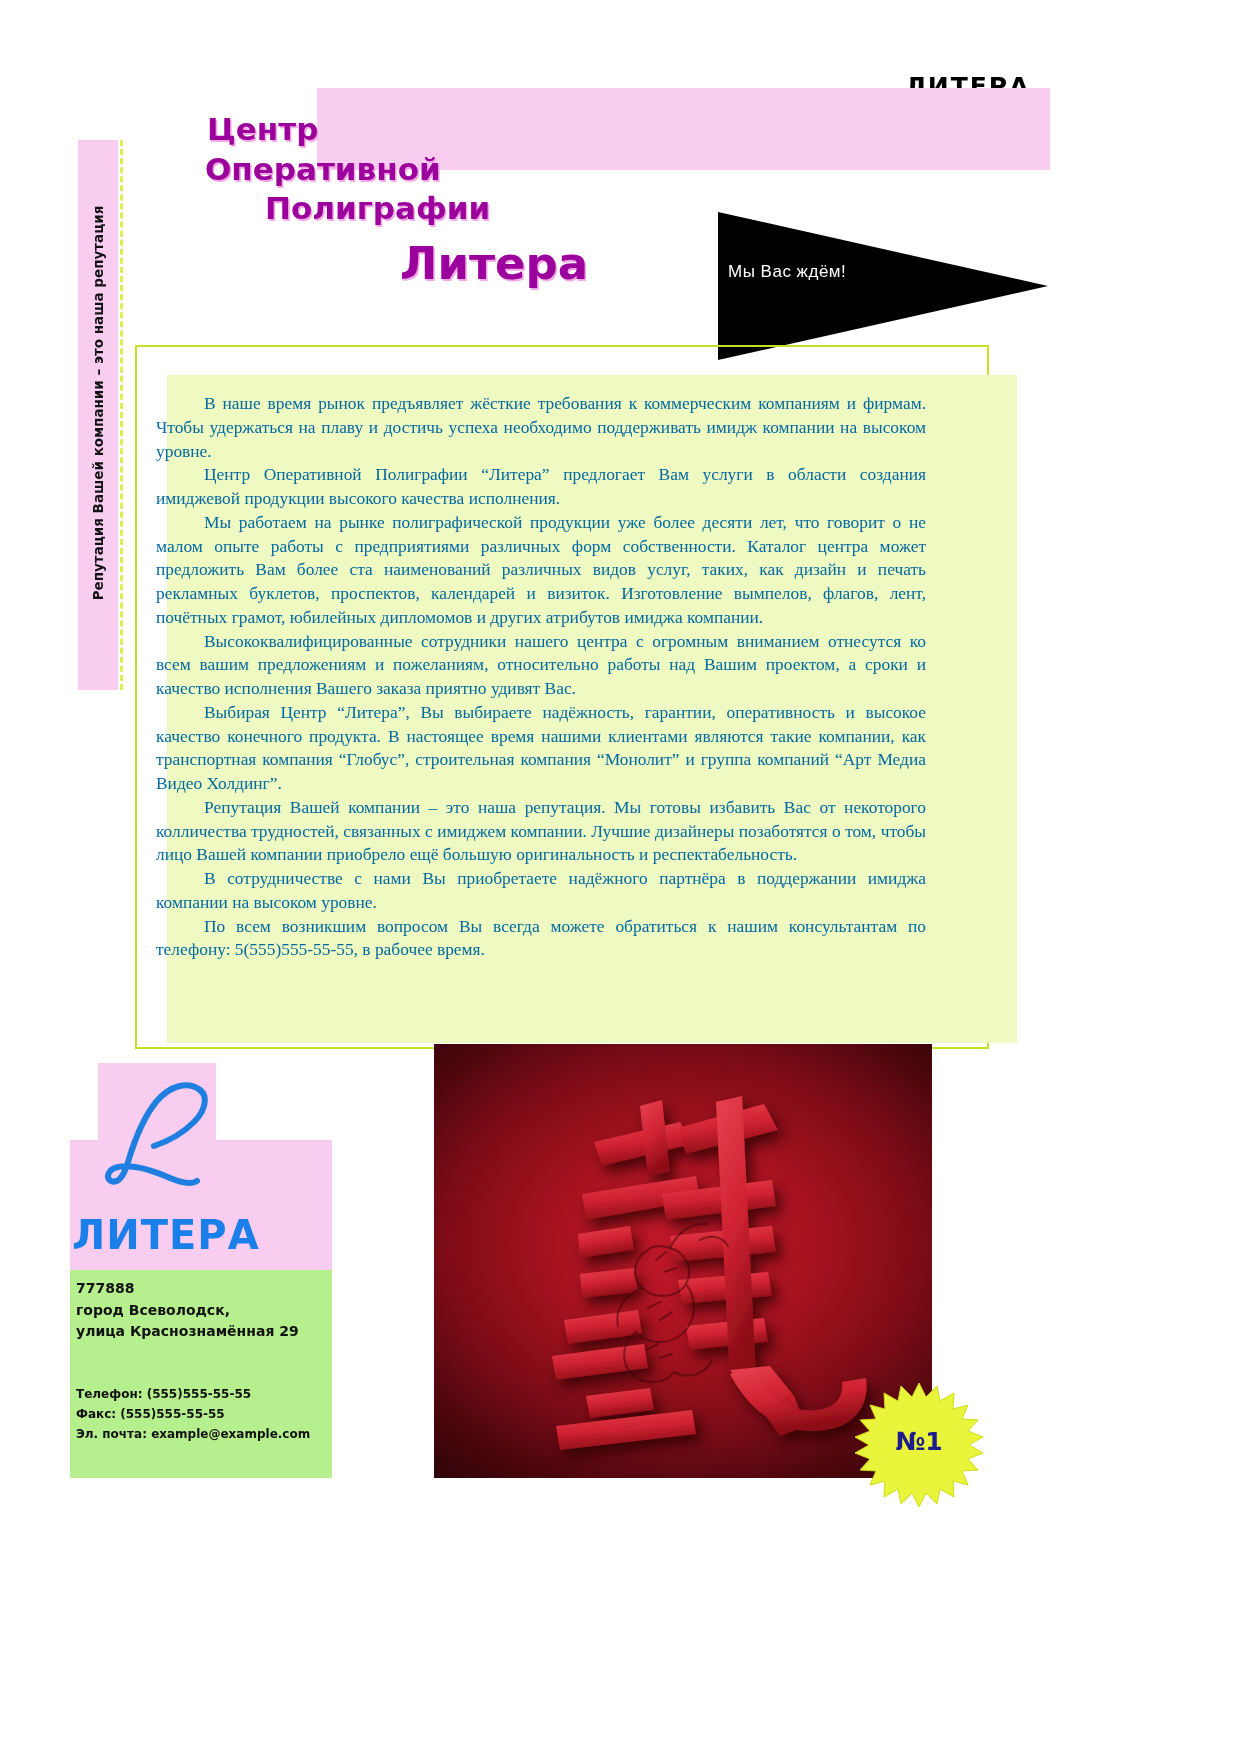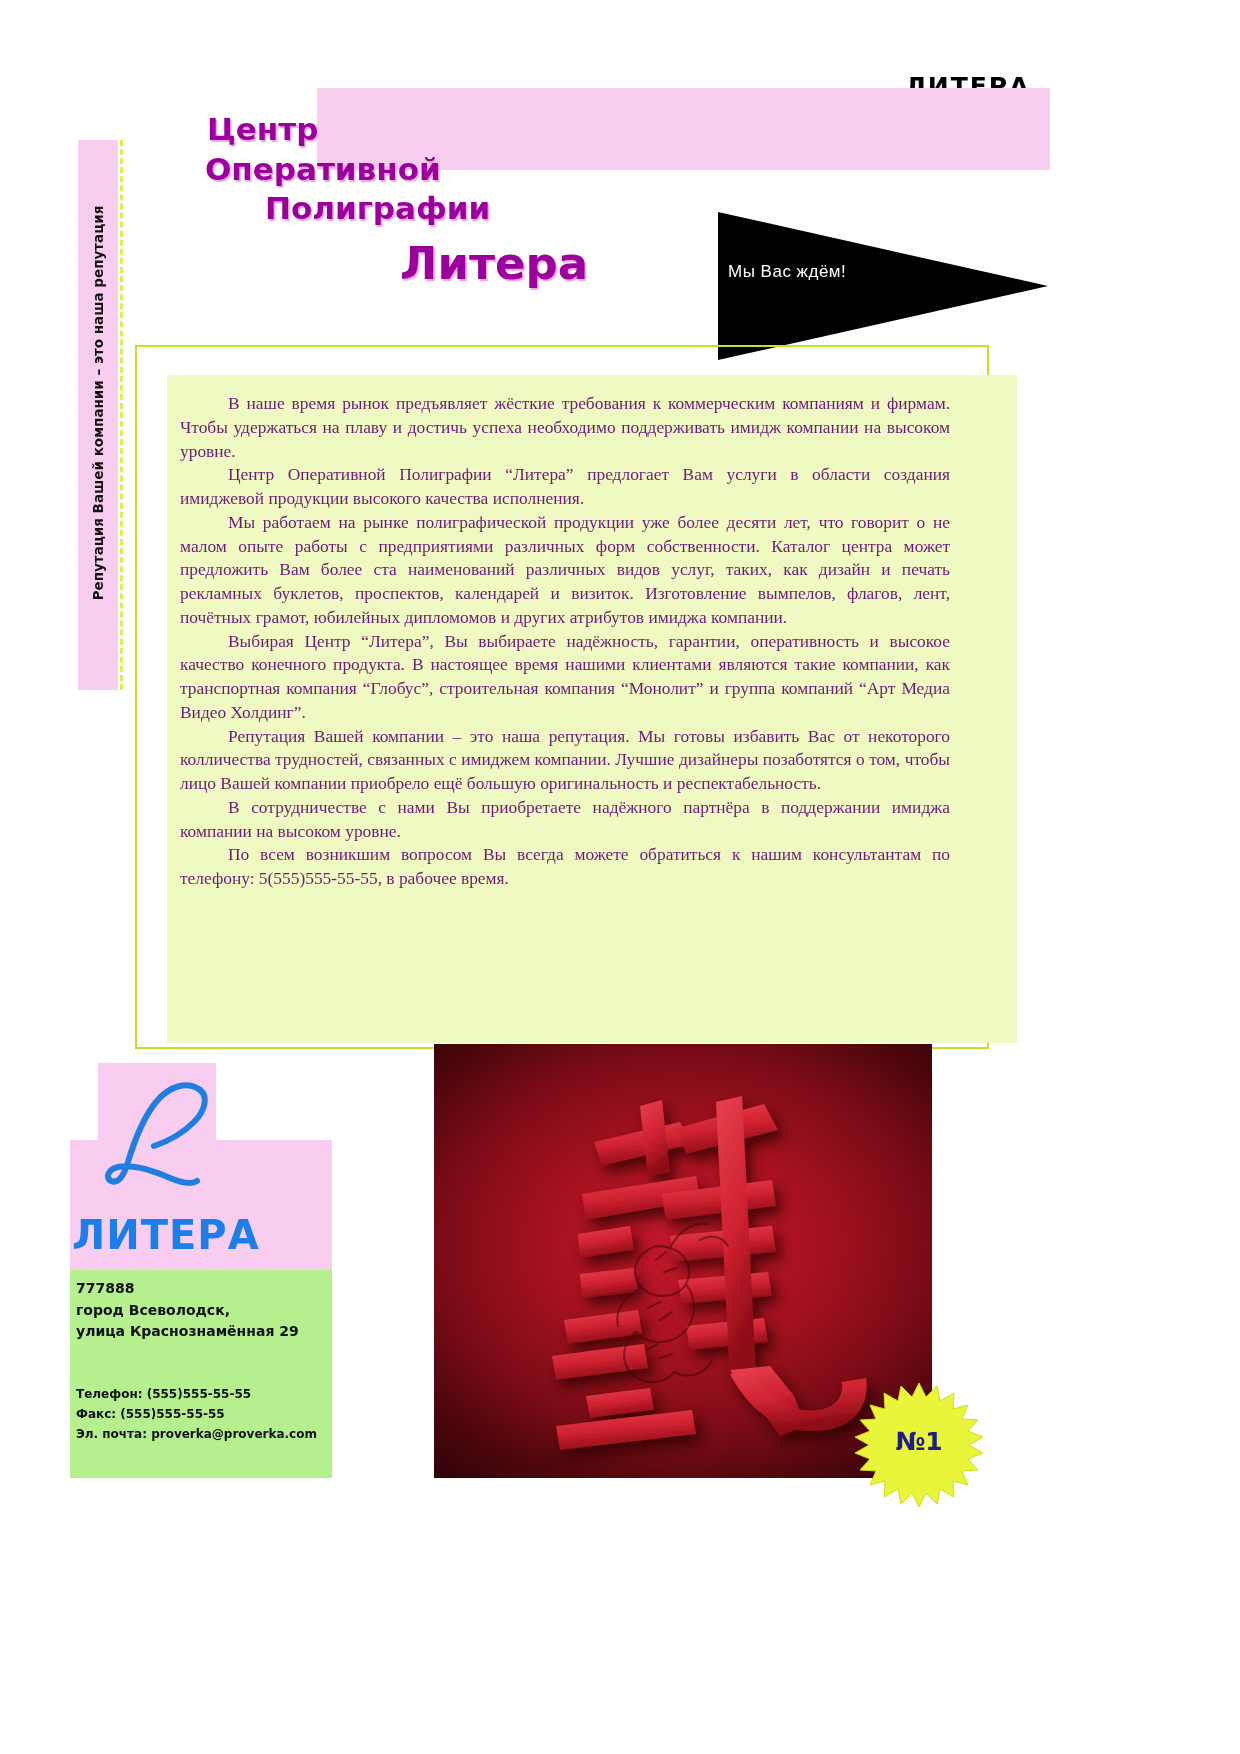--- a/index.html
+++ b/index.html
@@ -65,23 +65,23 @@
   
   .body-outline{
     position:absolute;left:135px;top:345px;width:850px;height:700px;
     border:2px solid #c6e025;background:transparent;
   }
   .body-fill{
     position:absolute;left:167px;top:375px;width:850px;height:668px;
     background:#eefac2;
   }
   .body-text{
-    position:absolute;left:180px;top:392px;width:770px;
+    position:absolute;left:156px;top:392px;width:770px;
     font-family:"Liberation Serif", serif;
-    font-size:17.4px;line-height:1.365;color:#701a75;
+    font-size:17.4px;line-height:1.365;color:#0369a1;
     text-align:justify;
   }
   .body-text p{margin:0;text-indent:48px;}
 
   
   .card-pink-top{
     position:absolute;left:98px;top:1063px;width:118px;height:100px;
     background:#f9cdef;
   }
   .card-pink{
@@ -158,20 +158,21 @@
     </svg>
     <div class="arrow-text">Мы Вас ждём!</div>
   </div>
 
   <div class="body-outline"></div>
   <div class="body-fill"></div>
   <div class="body-text">
     <p>В наше время рынок предъявляет жёсткие требования к коммерческим  компаниям и фирмам. Чтобы удержаться на плаву и достичь успеха необходимо поддерживать имидж компании на высоком уровне.</p>
     <p>Центр Оперативной Полиграфии “Литера” предлогает Вам услуги в области создания имиджевой продукции высокого качества исполнения.</p>
     <p>Мы работаем на рынке полиграфической продукции уже более десяти лет, что говорит о не малом опыте работы с предприятиями различных форм собственности. Каталог центра может предложить Вам более ста наименований различных видов услуг, таких, как дизайн и печать рекламных буклетов, проспектов, календарей и визиток. Изготовление вымпелов, флагов, лент, почётных грамот, юбилейных дипломомов и других атрибутов имиджа компании.</p>
+    <p>Высококвалифицированные сотрудники нашего центра с огромным вниманием отнесутся ко всем вашим предложениям и пожеланиям, относительно работы над Вашим проектом, а сроки и качество исполнения Вашего заказа приятно удивят Вас.</p>
     <p>Выбирая Центр “Литера”, Вы выбираете надёжность, гарантии, оперативность и высокое качество конечного продукта. В настоящее время нашими клиентами являются такие компании, как транспортная компания “Глобус”, строительная компания “Монолит” и группа компаний “Арт Медиа Видео Холдинг”.</p>
     <p>Репутация Вашей компании – это наша репутация. Мы готовы избавить Вас от некоторого колличества трудностей, связанных с имиджем компании.  Лучшие дизайнеры позаботятся о том, чтобы лицо Вашей компании приобрело ещё большую оригинальность и респектабельность.</p>
     <p>В сотрудничестве с нами Вы приобретаете надёжного партнёра в поддержании имиджа компании на высоком уровне.</p>
     <p>По всем возникшим вопросом Вы всегда можете обратиться к нашим консультантам по телефону: 5(555)555-55-55, в рабочее время.</p>
   </div>
 
   <div class="card-pink-top"></div>
   <div class="card-pink"></div>
   <svg class="logo-L" viewBox="0 0 130 130">
     <path d="M104 22 C92 13, 74 17, 60 34 C47 50, 38 74, 32 94 C28 108, 22 116, 15 113 C9 110, 12 101, 22 99 C38 96, 58 103, 74 110 C86 115, 95 117, 101 113" fill="none" stroke="#1f7fe0" stroke-width="6" stroke-linecap="round" stroke-linejoin="round"></path>
@@ -181,21 +182,21 @@
 
   <div class="card-green"></div>
   <div class="card-addr">
     <div>777888</div>
     <div>город Всеволодск,</div>
     <div>улица Краснознамённая 29</div>
   </div>
   <div class="card-contacts">
     <div>Телефон: (555)555-55-55</div>
     <div>Факс: (555)555-55-55</div>
-    <div>Эл. почта: proverka@proverka.com</div>
+    <div>Эл. почта: example@example.com</div>
   </div>
 
   <div class="photo">
     <svg width="498" height="434" viewBox="0 0 498 434">
       <defs>
         <linearGradient id="strokeGrad" x1="0" y1="0" x2="0.3" y2="1">
           <stop offset="0%" stop-color="#e8414f"></stop>
           <stop offset="55%" stop-color="#cf2231"></stop>
           <stop offset="100%" stop-color="#8d0d17"></stop>
         </linearGradient>

